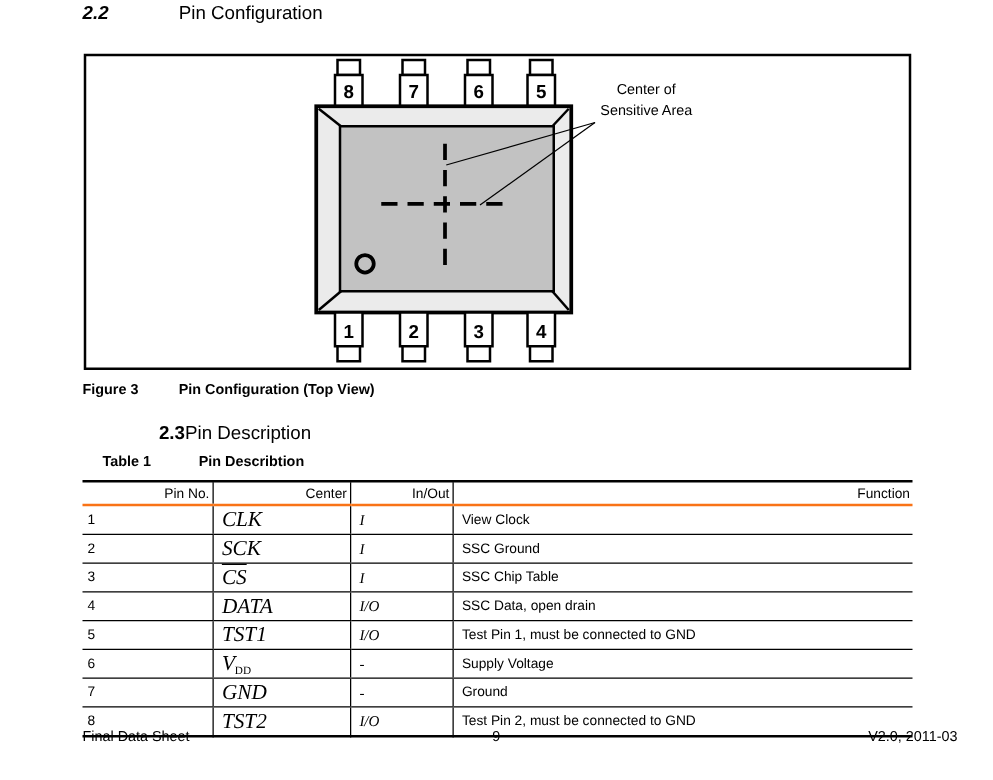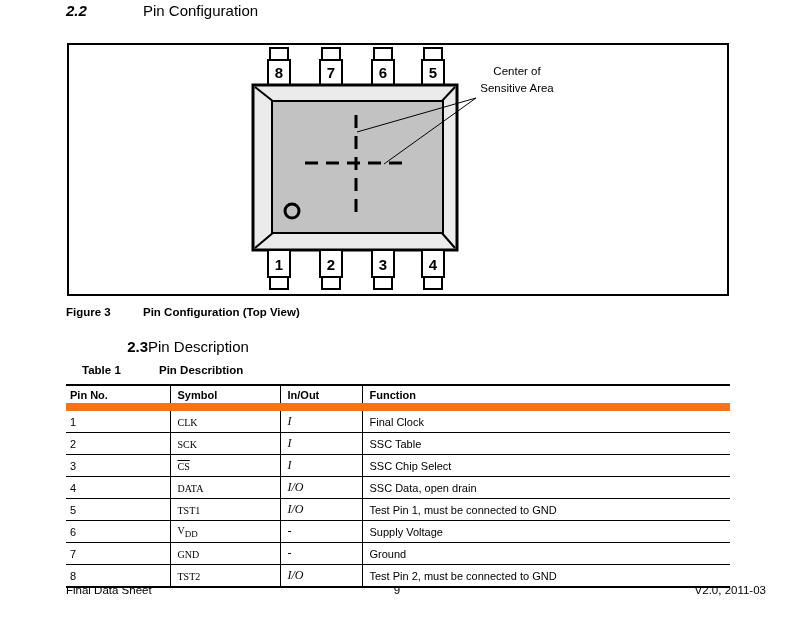--- a/index.html
+++ b/index.html
@@ -23,31 +23,31 @@
   #sec23{top:338px;left:66px;text-align:right;}
   #sec23 .h-num{width:82px;}
   #tbl-caption{top:360px;left:66px;margin-left:16px;}
   #pin-table{
     position:absolute;top:384px;left:66px;width:664px;
     border-collapse:collapse;table-layout:fixed;
     border-top:2px solid #000;border-bottom:2px solid #000;
     font-size:11px;
   }
   #pin-table th{
-    text-align:left;font-weight:bold;height:15px;
-    border-bottom:8px solid #f97316;padding:1px 2px 1px 4px;
+    text-align:right;font-weight:normal;height:15px;
+    border-bottom:2px solid #f97316;padding:1px 2px 1px 4px;
   }
   #pin-table td{
     height:19px;border-bottom:1px solid #000;
     padding:1px 2px 1px 4px;vertical-align:middle;
   }
   #pin-table tr:last-child td{border-bottom:none;}
   #pin-table th + th, #pin-table td + td{border-left:1px solid #000;}
   #pin-table th:nth-child(n+2), #pin-table td:nth-child(n+2){padding-left:7px;}
-  .sym{font-family:"Liberation Serif",serif;font-size:10px;}
+  .sym{font-family:"Liberation Serif",serif;font-style:italic;font-size:17px;}
   .sym-overline{text-decoration:overline;}
   .sym-sub{font-family:"Liberation Serif",serif;font-size:9px;}
   .io{font-family:"Liberation Serif",serif;font-style:italic;font-size:12px;}
   #footer{top:584px;left:0;width:794px;height:16px;font-size:11.5px;padding-left:37px;}
   #footer .f-left{position:absolute;left:66px;}
   #footer .f-center{position:absolute;left:0;width:794px;text-align:center;}
   #footer .f-right{position:absolute;right:65px;}
   svg text{font-family:"Liberation Sans",sans-serif;}
   .pin-num{font-size:15px;font-weight:bold;}
   .annot{font-size:11.5px;}
@@ -138,43 +138,43 @@
 <table id="pin-table">
   <colgroup>
       <col style="width:104px">
       <col style="width:110px">
       <col style="width:82px">
       <col style="width:368px">
     </colgroup>
   <thead>
     <tr>
       <th>Pin No.</th>
-      <th>Symbol</th>
+      <th>Center</th>
       <th>In/Out</th>
       <th>Function</th>
     </tr>
   </thead>
   <tbody>
     <tr>
       <td>1</td>
       <td><span class="sym">CLK</span></td>
       <td><span class="io">I</span></td>
-      <td>Final Clock</td>
+      <td>View Clock</td>
     </tr>
     <tr>
       <td>2</td>
       <td><span class="sym">SCK</span></td>
       <td><span class="io">I</span></td>
-      <td>SSC Table</td>
+      <td>SSC Ground</td>
     </tr>
     <tr>
       <td>3</td>
       <td><span class="sym sym-overline">CS</span></td>
       <td><span class="io">I</span></td>
-      <td>SSC Chip Select</td>
+      <td>SSC Chip Table</td>
     </tr>
     <tr>
       <td>4</td>
       <td><span class="sym">DATA</span></td>
       <td><span class="io">I/O</span></td>
       <td>SSC Data, open drain</td>
     </tr>
     <tr>
       <td>5</td>
       <td><span class="sym">TST1</span></td>

